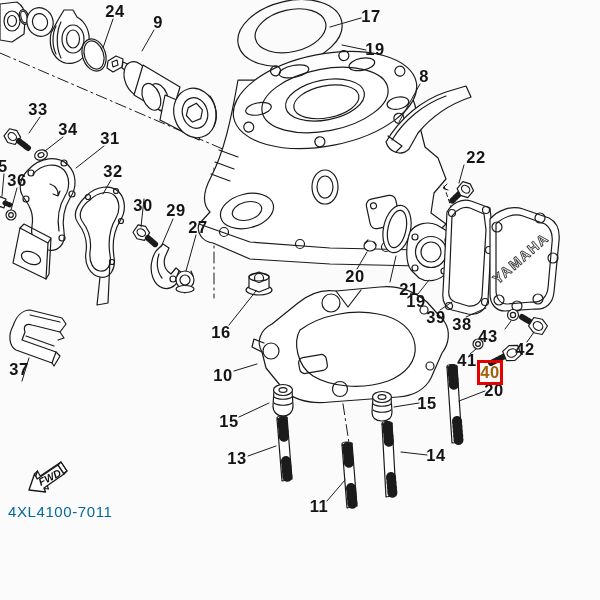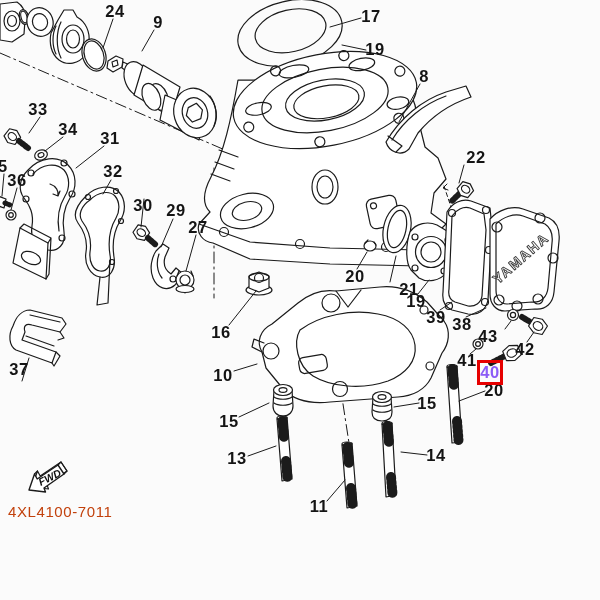--- a/index.html
+++ b/index.html
@@ -12,25 +12,25 @@
     position:absolute;transform:translate(-50%,-50%);
     font-size:16.5px;font-weight:600;color:#141414;letter-spacing:.5px;
     white-space:nowrap;user-select:none;
   }
   .highlight-box{
     position:absolute;border:3px solid #e60000;
     display:flex;align-items:center;justify-content:center;
     box-sizing:border-box;
   }
   .highlight-box .callout-in-box{
-    font-size:16.5px;font-weight:600;color:#8b5cf6;letter-spacing:.5px;
+    font-size:16.5px;font-weight:600;color:#a16207;letter-spacing:.5px;
   }
   .figure-code{
     position:absolute;left:8px;top:503px;font-size:15px;font-weight:500;
-    color:#c2410c;letter-spacing:.6px;
+    color:#0369a1;letter-spacing:.6px;
   }
 </style>
 </head>
 <body>
 
 <div class="stage">
 
 <svg width="600" height="600" viewBox="0 0 600 600" stroke="#1b1b1b" stroke-width="1.2" fill="none" stroke-linejoin="round" stroke-linecap="round">
 
   <g stroke-width="1" stroke-dasharray="11 4 2 4">

